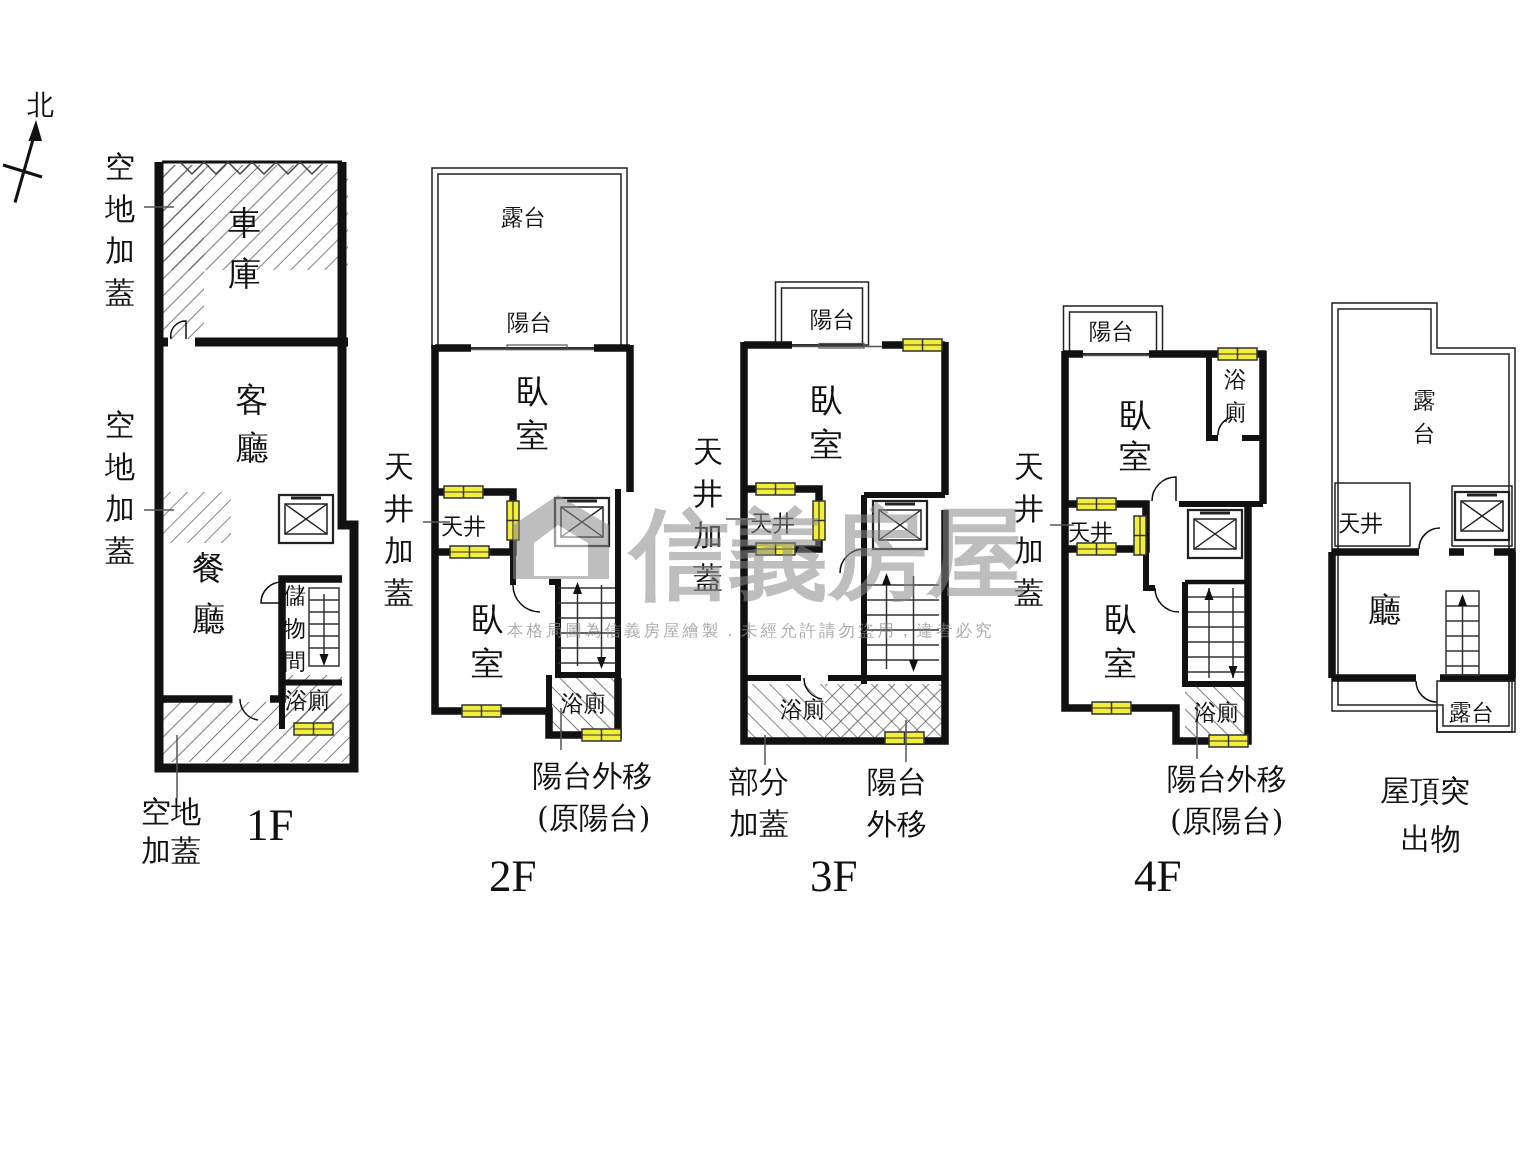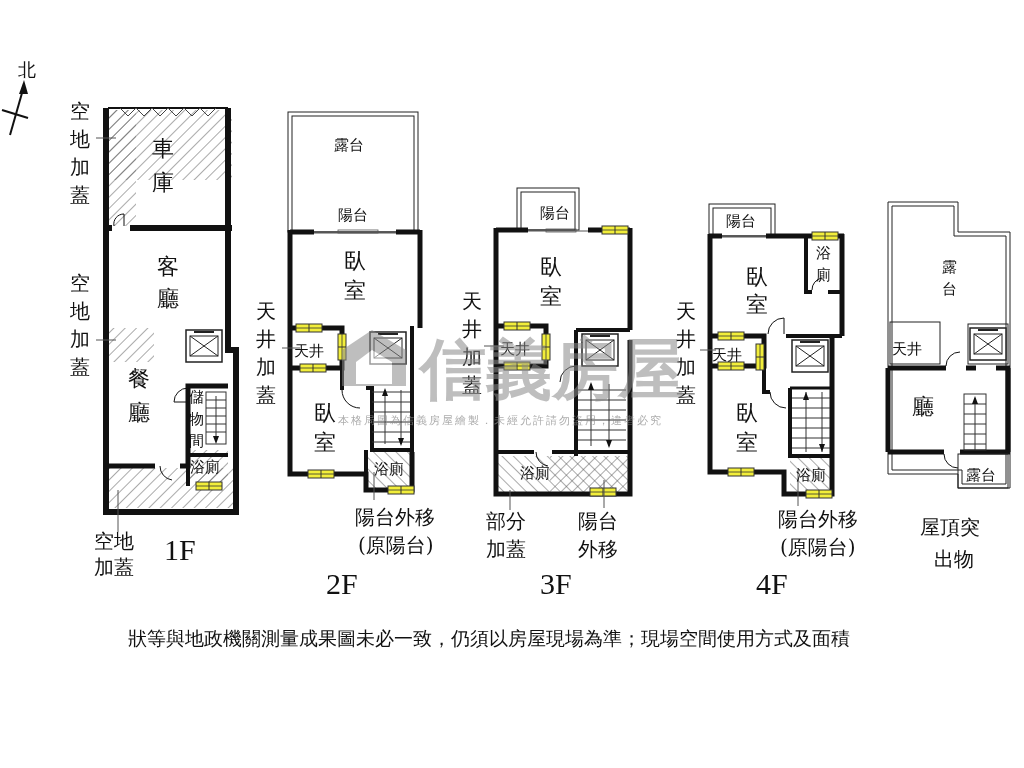--- a/index.html
+++ b/index.html
@@ -327,14 +327,13 @@
     <g opacity="0.55">
       <polygon points="342,350 372,330 406,350 406,386 342,386" fill="#8a8a8a"></polygon>
       <polygon points="356,362 372,350 392,362 392,384 356,384" fill="#fff"></polygon>
     </g>
     <text class="wm-big" x="420" y="392">信義房屋</text>
     <text class="wm-small" x="338" y="424">本格局圖為信義房屋繪製．未經允許請勿盜用，違者必究</text>
   </g>
 </svg>
 
 <div class="disclaimer">
-  <div>狀等與地政機關測量成果圖未必一致，仍須以房屋現場為準；現場空間使用方式及面積</div>
 </div>
 
 </body></html>

